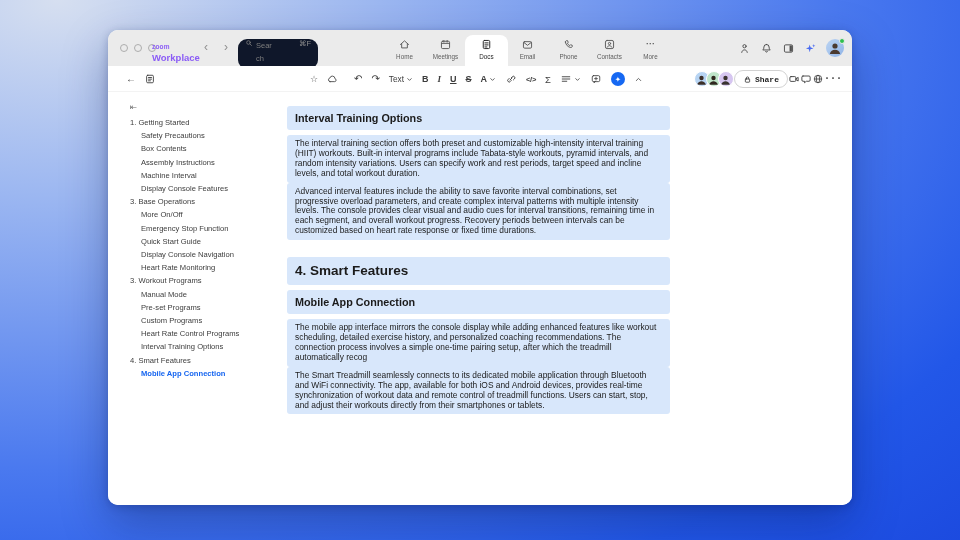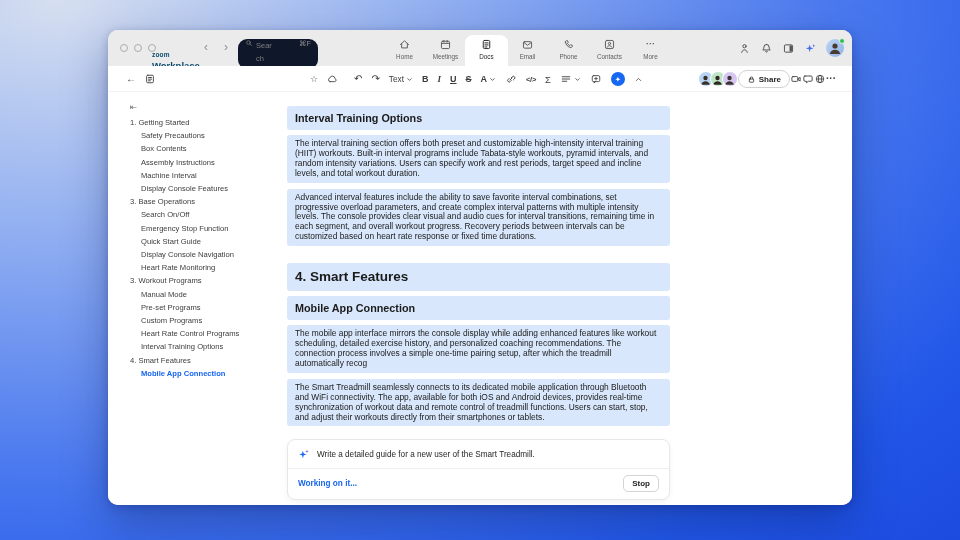--- a/index.html
+++ b/index.html
@@ -9,21 +9,21 @@
     background: radial-gradient(140% 150% at 6% 0%, #d6dff0 0%, #9cb7f1 24%, #4a79ef 58%, #2257e8 80%, #1a46dc 100%); }
 
   .window { position:absolute; left:108px; top:30px; width:744px; height:475px;
     background:#fff; border-radius:10px; overflow:hidden;
     box-shadow:0 18px 45px rgba(8,25,90,.35), 0 2px 8px rgba(8,25,90,.25); }
 
   
   .topbar { position:absolute; left:0; top:0; width:744px; height:36px; background:#ebebeb; }
   .lights { position:absolute; left:12px; top:14px; display:flex; gap:6px; }
   .light { width:8px; height:8px; border-radius:50%; border:1px solid #adadad; background:transparent; }
-  .logo { position:absolute; left:44px; top:22px; line-height:1; color:#0c4a6e; }
+  .logo { position:absolute; left:44px; top:14px; line-height:1; color:#8b5cf6; }
   .logo .l1 { font-size:6.5px; font-weight:bold; letter-spacing:.2px; }
   .logo .l2 { font-size:9.5px; font-weight:bold; margin-top:2px; }
   .histnav { position:absolute; left:96px; top:10px; display:flex; gap:16px; color:#8f8f8f; font-size:12px; line-height:14px; }
   .histnav span { cursor:default; }
   .search { position:absolute; left:130px; top:9px; width:80px; height:30px; background:#0f172a;
     border-radius:9px; display:flex; align-items:flex-start; padding:0 7px; overflow:visible; }
   .search .mag { flex:0 0 auto; width:8px; height:8px; color:#7d7d7d; }
   .search .ph { width:16px; margin-left:3px; font-size:7.5px; line-height:13px; color:#7e7e7e; word-break:break-all; }
   .search .kbd { margin-left:auto; font-size:7.5px; color:#8d8d8d; }
 
@@ -38,21 +38,21 @@
   .tb-right .ticon { width:13px; height:13px; }
   .sparkle-ai { color:#4a6cf0; }
   .avatar { position:relative; width:18px; height:18px; border-radius:50%; background:linear-gradient(135deg,#bcd4f2,#8fb4e8); overflow:visible; }
   .avatar svg { position:absolute; left:1px; top:1px; width:16px; height:16px; }
   .avatar .dot { position:absolute; right:-1px; top:-1px; width:6px; height:6px; border-radius:50%; background:#2fbf4f; border:1px solid #ebebeb; }
 
   
   .doctoolbar { position:absolute; left:0; top:36px; width:744px; height:26px; background:#fff; border-bottom:1px solid #f3f3f3; }
   .dt-left { position:absolute; left:18px; top:0; height:26px; display:flex; align-items:center; gap:8px; color:#3c3c3c; }
   .dt-center { position:absolute; left:246px; top:0; height:26px; display:flex; align-items:center; gap:9px; color:#3c3c3c; }
-  .dt-right { position:absolute; right:16px; top:0; height:26px; display:flex; align-items:center; color:#3c3c3c; }
+  .dt-right { position:absolute; right:10px; top:0; height:26px; display:flex; align-items:center; color:#3c3c3c;font-family:Liberation Mono, monospace; }
   .dt-ic { width:12px; height:12px; }
   .glyph { font-size:10px; line-height:12px; color:#3c3c3c; }
   .doc-title { font-size:8.6px; font-weight:600; color:#1c1c1c; white-space:nowrap;margin-top:36px; }
   .star { font-size:9px; color:#5a5a5a; }
   .fmt { font-size:9px; font-weight:600; }
   .fmt.i { font-style:italic; font-family:"Liberation Serif","DejaVu Serif",serif; }
   .fmt.u { text-decoration:underline; }
   .fmt.s { text-decoration:line-through; }
   .drop { display:flex; align-items:center; gap:2px; }
   .drop .txt { font-size:8.3px; }
@@ -71,21 +71,21 @@
 
   
   .content { position:absolute; left:0; top:62px; width:744px; height:413px; background:#fff; }
   .collapse { position:absolute; left:22px; top:10px; font-size:8.5px; color:#6d6d6d; }
   .outline { position:absolute; left:22px; top:24px; width:150px; }
   .s-item { font-size:7.6px; line-height:13.2px; color:#3c3c3c; white-space:nowrap; cursor:default; }
   .s-item.lvl2 { padding-left:11px; }
   .s-item.active { color:#1766f0; font-weight:600; }
 
   .main { position:absolute; left:179px; top:14px; width:383px; }
-  .blk { background:#d8e7fb; border-radius:3px; padding:4px 8px; margin-bottom:6px; color:#1b1b1b; }
+  .blk { background:#d8e7fb; border-radius:3px; padding:4px 8px; color:#1b1b1b; }
   .blk.h2 { font-size:13.5px; font-weight:bold; line-height:16px; padding:6px 8px; margin-top:17px; margin-bottom:5px; }
   .blk.h3 { font-size:10.8px; font-weight:bold; line-height:15px; padding:4.5px 8px; margin-bottom:5px; }
   .blk.p { font-size:8.4px; line-height:9.9px; }
 
   .ai-card { margin-top:13px; width:383px; border:1px solid #e7e7e7; border-radius:8px; background:#fff;
     box-shadow:0 2px 6px rgba(0,0,0,.05); }
   .ai-row1 { display:flex; align-items:center; gap:7px; padding:8px 10px; border-bottom:1px solid #efefef; }
   .ai-spark { width:12px; height:12px; flex:0 0 auto; }
   .ai-prompt { font-size:8.2px; color:#262626; }
   .ai-row2 { display:flex; align-items:center; justify-content:space-between; padding:6px 10px 7px; }
@@ -303,21 +303,21 @@
       <span class="collapse">⇤</span>
 
       <div class="outline">
         <div class="s-item lvl1">1. Getting Started</div>
         <div class="s-item lvl2">Safety Precautions</div>
         <div class="s-item lvl2">Box Contents</div>
         <div class="s-item lvl2">Assembly Instructions</div>
         <div class="s-item lvl2">Machine Interval</div>
         <div class="s-item lvl2">Display Console Features</div>
         <div class="s-item lvl1">3. Base Operations</div>
-        <div class="s-item lvl2">Search On/Off</div>
+        <div class="s-item lvl2">More On/Off</div>
         <div class="s-item lvl2">Emergency Stop Function</div>
         <div class="s-item lvl2">Quick Start Guide</div>
         <div class="s-item lvl2">Display Console Navigation</div>
         <div class="s-item lvl2">Heart Rate Monitoring</div>
         <div class="s-item lvl1">3. Workout Programs</div>
         <div class="s-item lvl2">Manual Mode</div>
         <div class="s-item lvl2">Pre-set Programs</div>
         <div class="s-item lvl2">Custom Programs</div>
         <div class="s-item lvl2">Heart Rate Control Programs</div>
         <div class="s-item lvl2">Interval Training Options</div>
@@ -327,30 +327,17 @@
 
       <div class="main">
         <div class="blk h3">Interval Training Options</div>
         <div class="blk p">The interval training section offers both preset and customizable high-intensity interval training (HIIT) workouts. Built-in interval programs include Tabata-style workouts, pyramid intervals, and random intensity variations. Users can specify work and rest periods, target speed and incline levels, and total workout duration.</div>
         <div class="blk p">Advanced interval features include the ability to save favorite interval combinations, set progressive overload parameters, and create complex interval patterns with multiple intensity levels. The console provides clear visual and audio cues for interval transitions, remaining time in each segment, and overall workout progress. Recovery periods between intervals can be customized based on heart rate response or fixed time durations.</div>
         <div class="blk h2">4. Smart Features</div>
         <div class="blk h3">Mobile App Connection</div>
         <div class="blk p">The mobile app interface mirrors the console display while adding enhanced features like workout scheduling, detailed exercise history, and personalized coaching recommendations. The connection process involves a simple one-time pairing setup, after which the treadmill automatically recog</div>
         <div class="blk p">The Smart Treadmill seamlessly connects to its dedicated mobile application through Bluetooth and WiFi connectivity. The app, available for both iOS and Android devices, provides real-time synchronization of workout data and remote control of treadmill functions. Users can start, stop, and adjust their workouts directly from their smartphones or tablets.</div>
 
-        <div class="ai-card">
-          <div class="ai-row1">
-            <svg class="ai-spark" viewBox="0 0 16 16">
-                <path fill="#1a6bff" d="M6.5 3.5l1.2 3.8 3.8 1.2-3.8 1.2-1.2 3.8-1.2-3.8-3.8-1.2 3.8-1.2z"></path>
-                <path fill="#7a5cf0" d="M12 2l.6 1.9 1.9.6-1.9.6L12 7l-.6-1.9-1.9-.6 1.9-.6z"></path>
-              </svg>
-            <span class="ai-prompt">Write a detailed guide for a new user of the Smart Treadmill.</span>
-          </div>
-          <div class="ai-row2">
-            <span class="ai-status">Working on it...</span>
-            <button class="stop-btn">Stop</button>
-          </div>
-        </div>
       </div>
     </div>
 
   </div>
 </div>
 
 </body></html>

